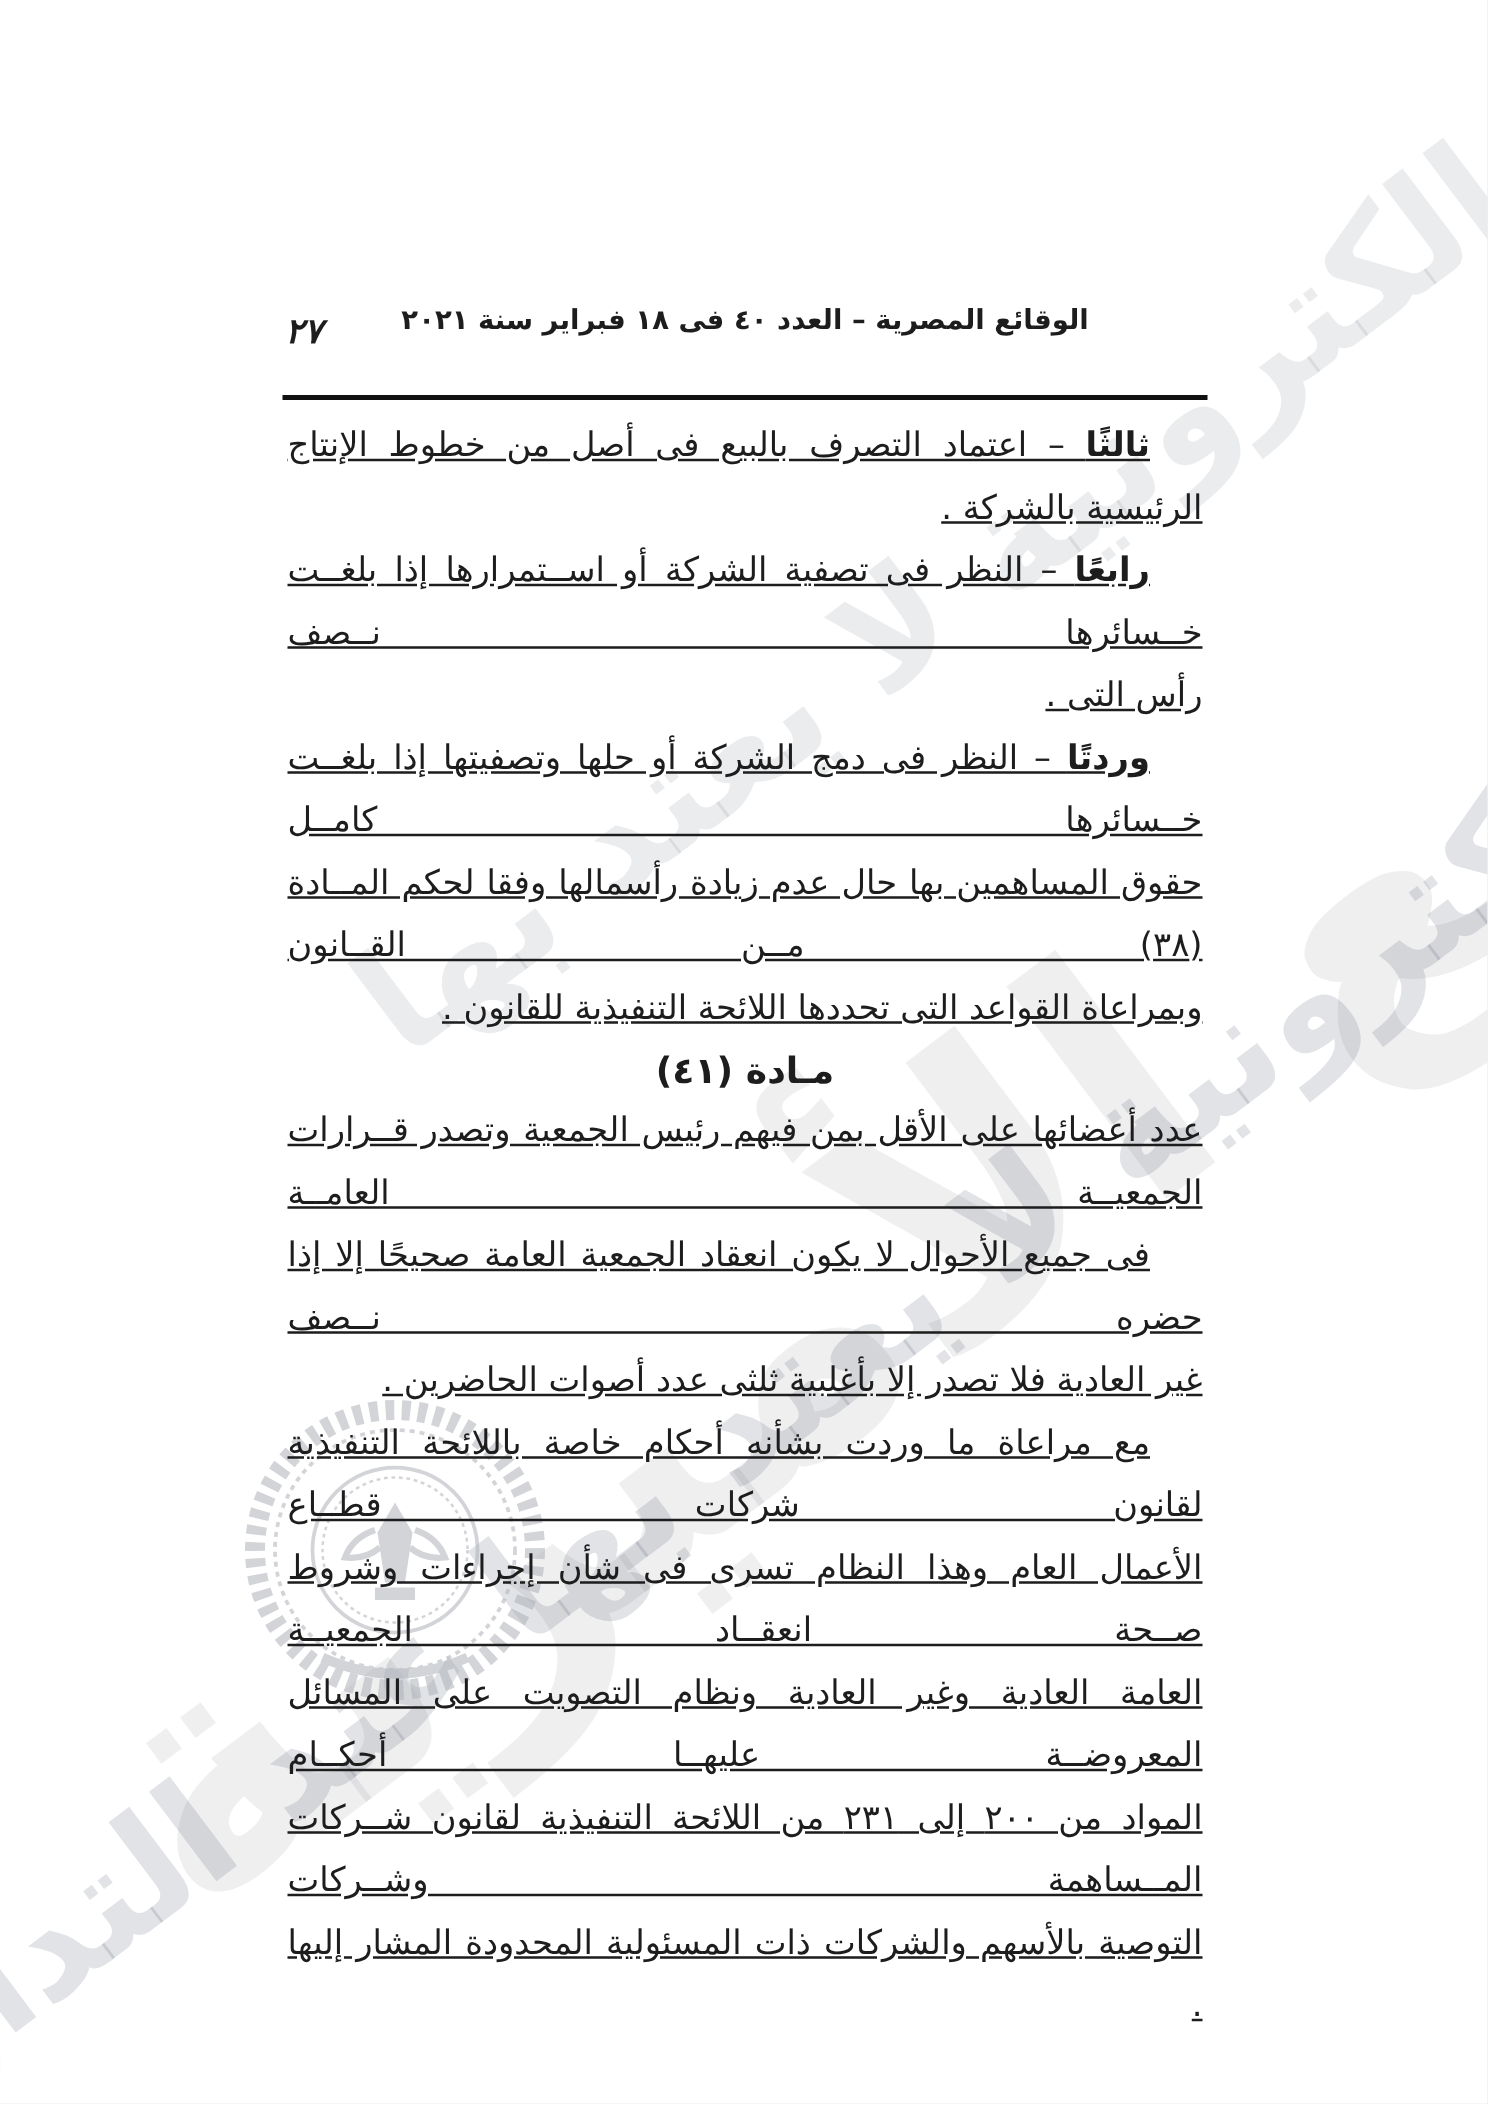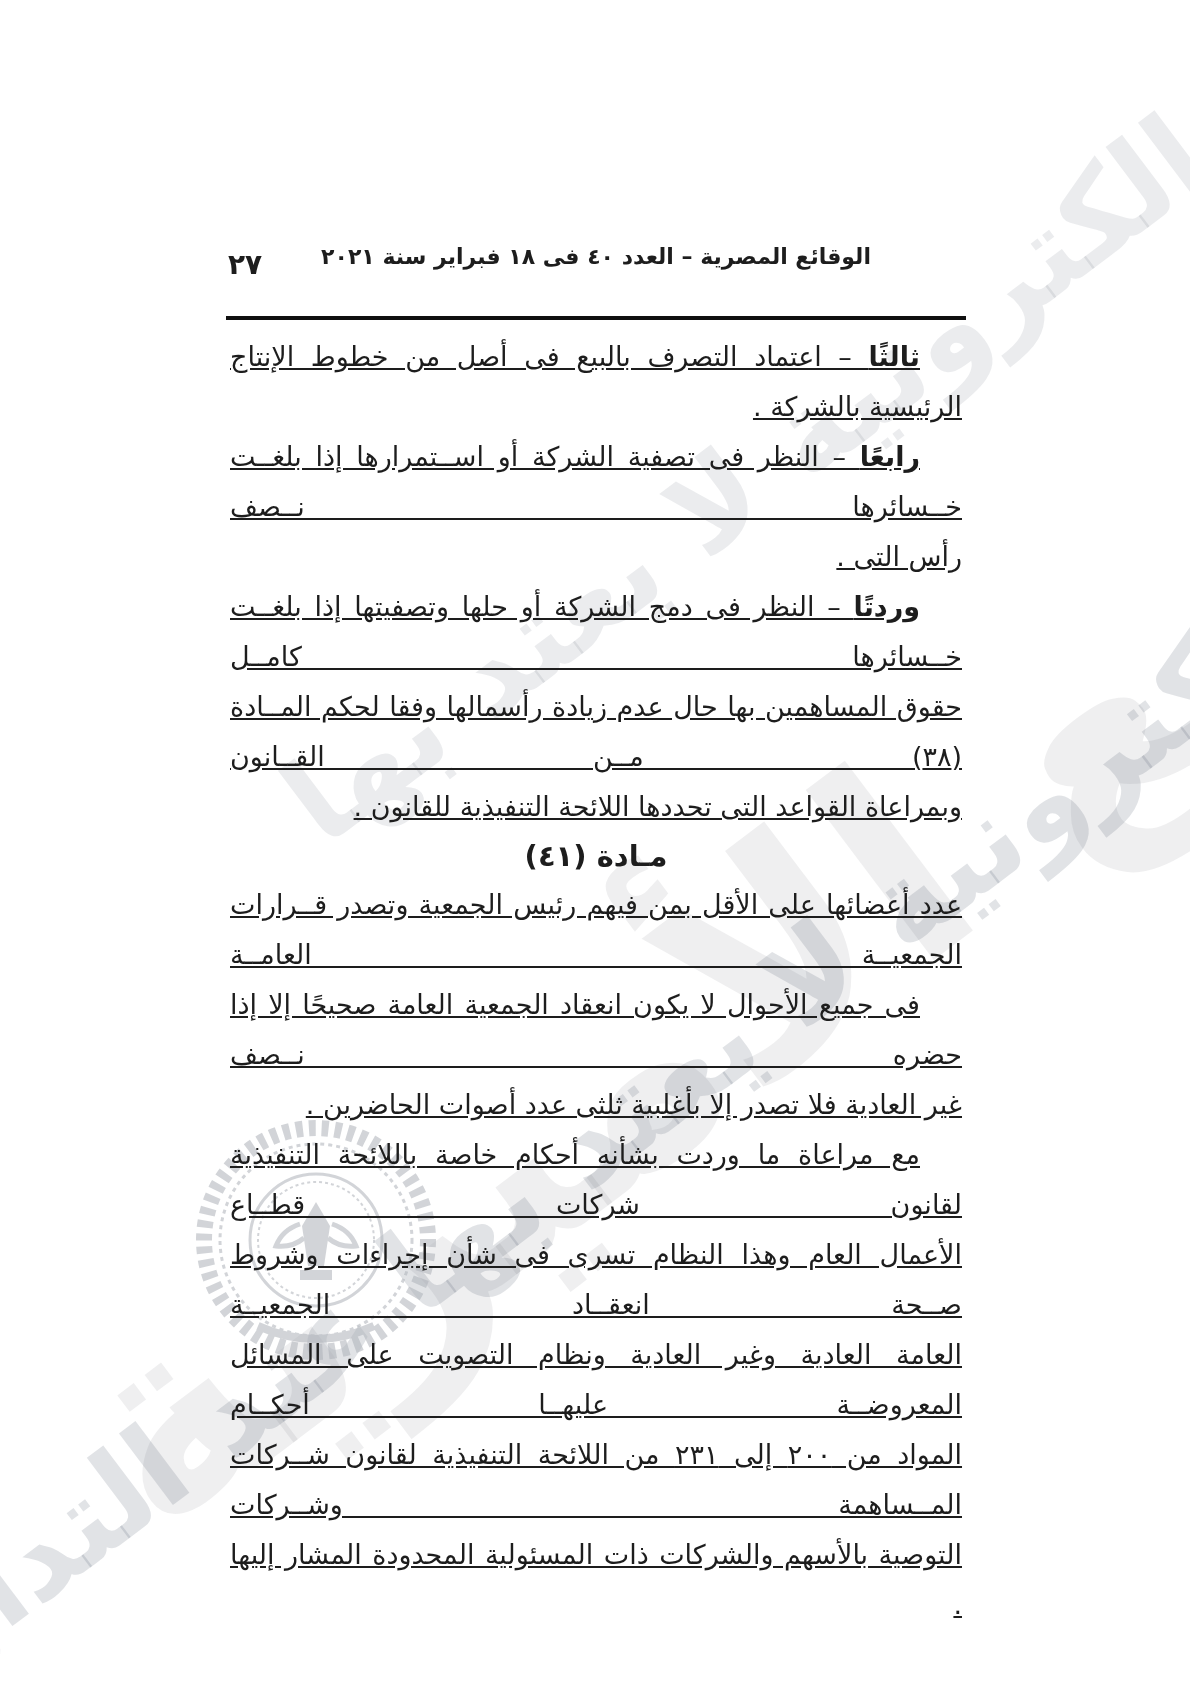--- a/index.html
+++ b/index.html
@@ -15,21 +15,21 @@
   
   .wm { position:absolute; white-space:nowrap; pointer-events:none;
         font-weight:bold; transform:rotate(-37deg); direction:rtl; }
   .wm-big   { font-size:280px; color:rgba(95,100,112,0.10); left:-120px; top:640px; }
   .wm-mid   { font-size:118px; color:rgba(70,80,100,0.16);  left:-380px; top:980px; }
   .wm-corner{ font-size:118px; color:rgba(70,80,100,0.11);  left:150px;  top:300px; }
   .seal { position:absolute; left:188px; top:1112px; width:256px; height:256px;
           pointer-events:none; opacity:0.55; }
   
   .page-number { position:absolute; top:248px; left:228px;
-                 font-size:28px; font-weight:bold; }
+                 font-size:28px; font-weight:bold;font-style:italic; }
   .header-title { position:absolute; top:244px; left:230px; width:732px;
                   text-align:center; direction:rtl;
                   font-size:22px; font-weight:bold; }
   .header-rule { position:absolute; top:316px; left:226px; width:740px;
                  height:4px; background:#101010; }
   
   .content { position:absolute; top:332px; left:230px; width:732px;
              direction:rtl; font-size:27px; line-height:50px; }
   .para { margin:0;text-decoration:underline; }
   .line { text-align:justify; text-align-last:justify; }

